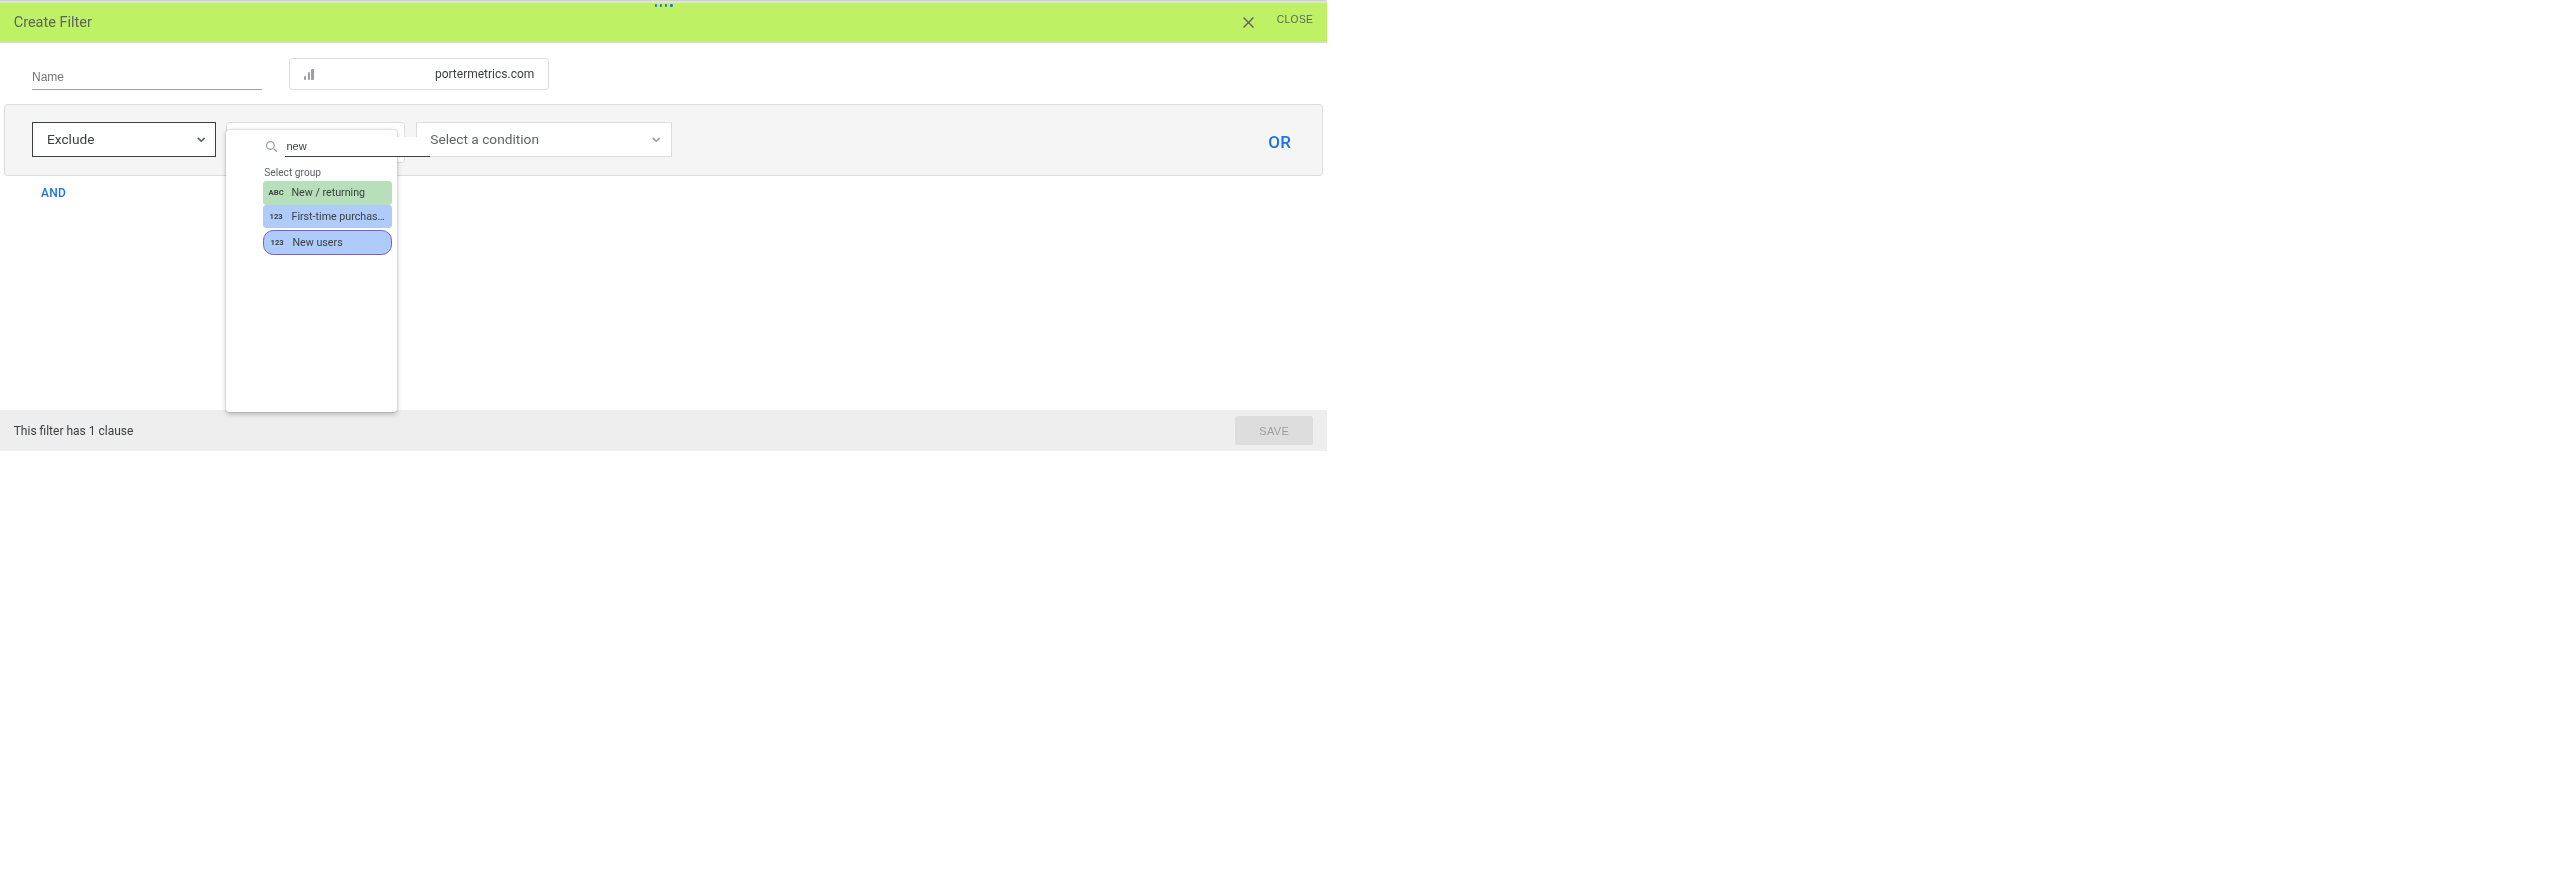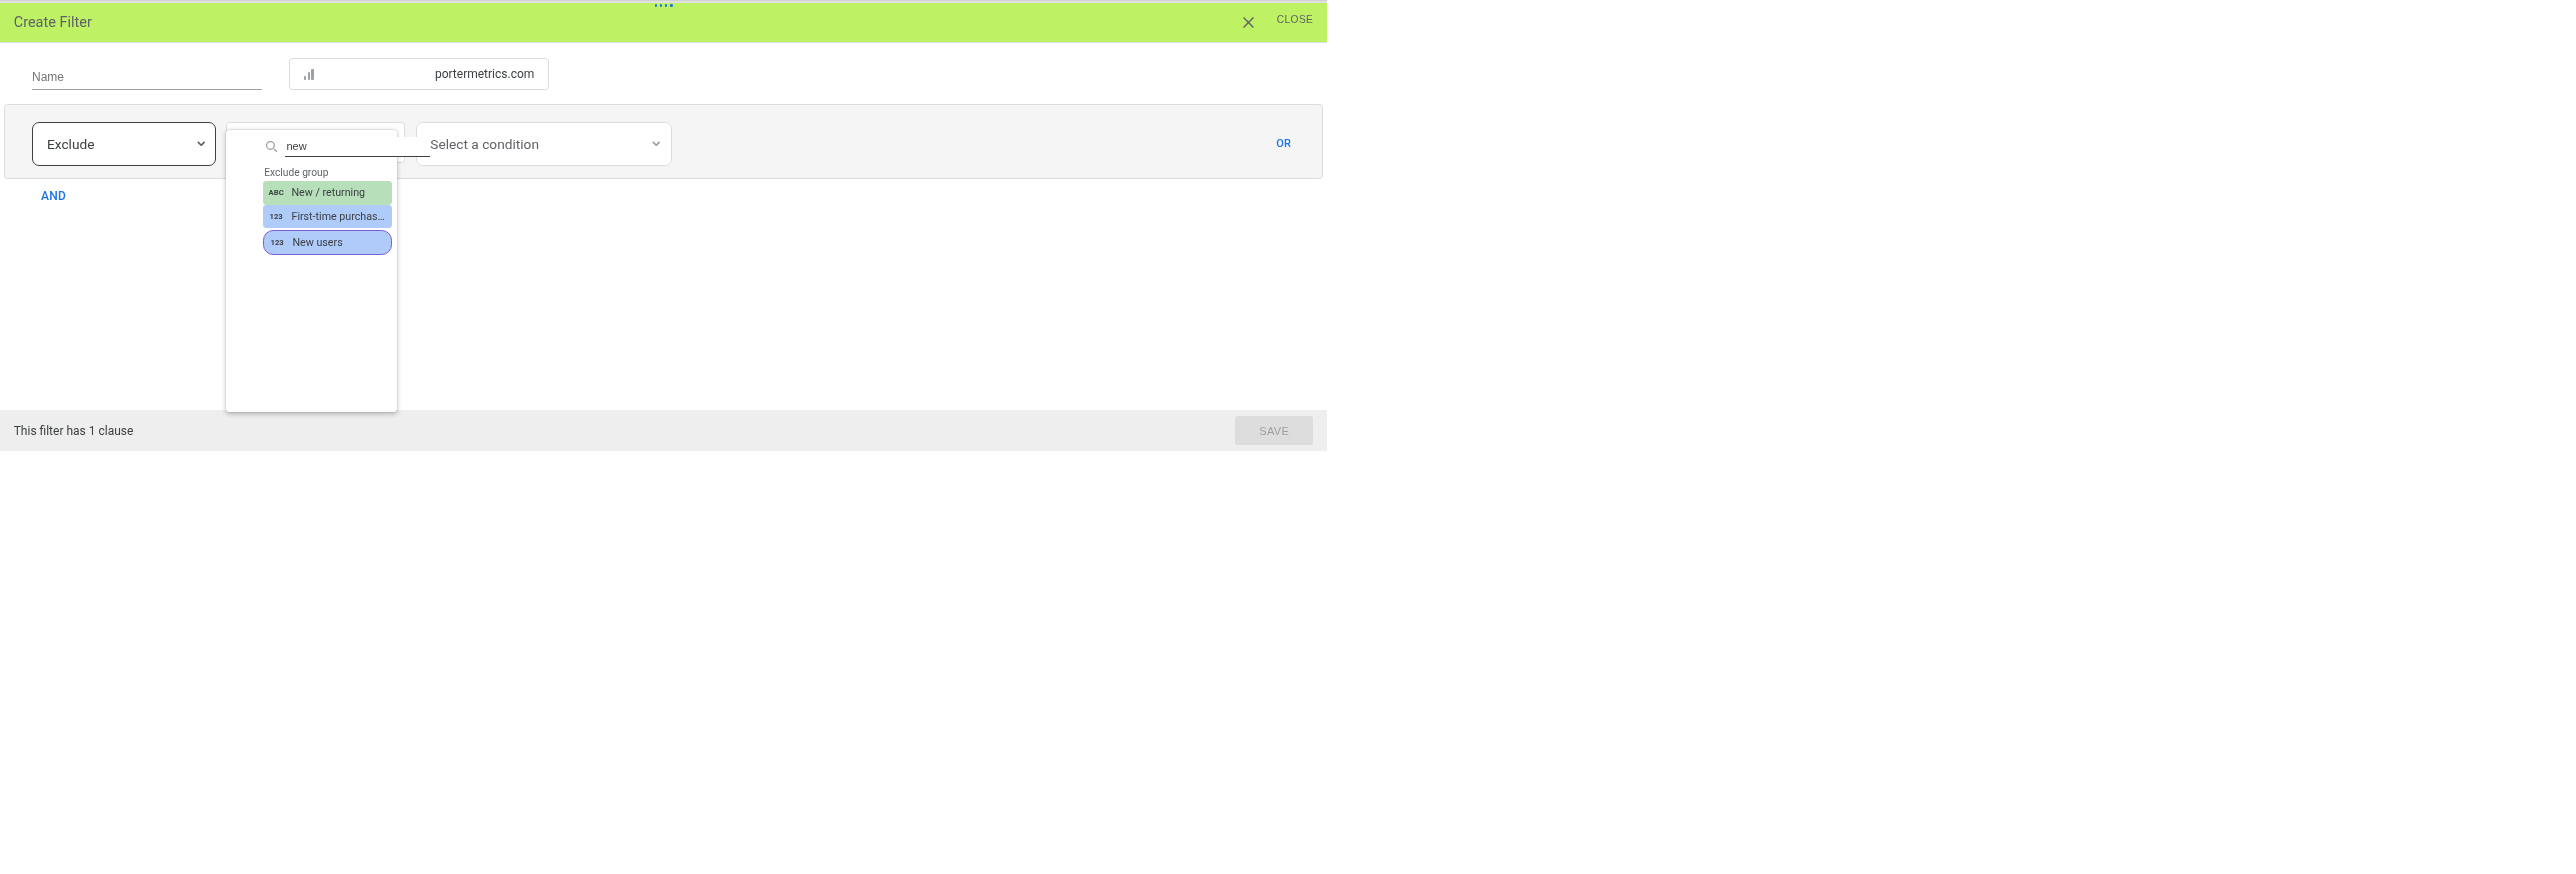--- a/index.html
+++ b/index.html
@@ -126,23 +126,23 @@
     .filter-row {
       display: flex;
       align-items: stretch;
       gap: 10.2px;
     }
     .select-box {
       display: flex;
       align-items: center;
       justify-content: space-between;
       border: 0.9px solid #3c4043;
-      border-radius: 7px;
+      border-radius: 0;
       background: #fff;
-      height: 44px;
+      height: 35px;
       padding: 0 10.2px 0 13.7px;
       font-size: 13.7px;
       color: #3c4043;
       cursor: pointer;
       min-width: 184px;
     }
     .select-box.light {
       border: 0.9px solid #dadce0;
       color: #5f6368;
       min-width: 256px;
@@ -243,21 +243,21 @@
     .option-highlight {
       background: #aecbfa;
       border: 1.7px solid #7b5cd6;
       border-radius: 10.2px;
       margin-top: 2.6px;
     }
     .or-link {
       margin-left: auto;
       align-self: center;
       color: #1a73e8;
-      font-size: 11px;
+      font-size: 17px;
       font-weight: 500;
       letter-spacing: 0.3px;
       cursor: pointer;
       padding-right: 3.4px;
     }
     .footer {
       position: absolute;
       bottom: 0;
       left: 0;
       right: 0;
@@ -346,21 +346,21 @@
       <div class="dim-background"></div>
 
       <div class="dropdown-panel">
         <div class="search-row">
           <svg viewBox="0 0 24 24">
               <circle cx="10" cy="10" r="6"></circle>
               <line x1="15" y1="15" x2="20" y2="20"></line>
             </svg>
           <input class="search-input" value="new" style="">
         </div>
-        <div class="group-label">Exclude group</div>
+        <div class="group-label">Select group</div>
 
         <div class="option-row option-green">
           <span class="type-badge">ABC</span>
           <span class="opt-label">New / returning</span>
         </div>
         <div class="option-row option-blue">
           <span class="type-badge">123</span>
           <span class="opt-label">First-time purchasers per n…</span>
         </div>
         <div class="option-row option-highlight">

